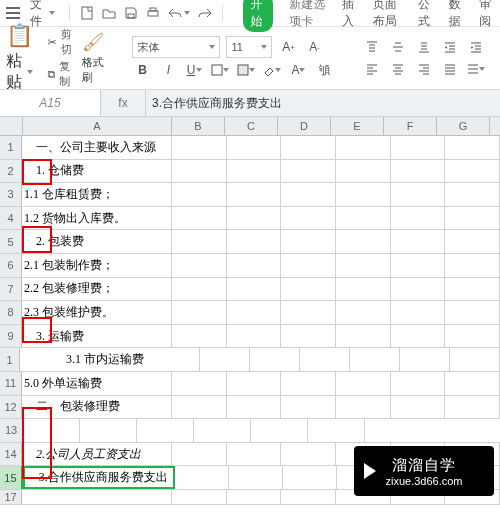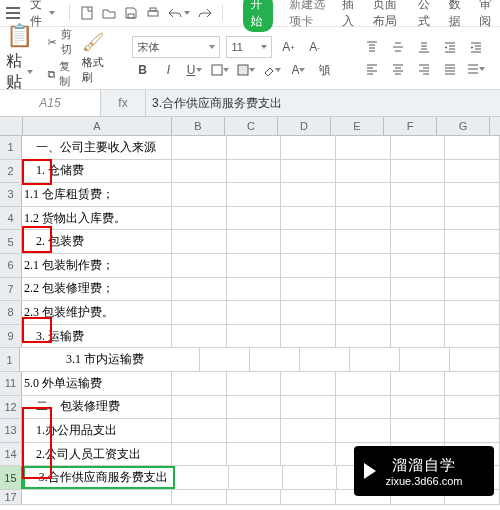--- a/index.html
+++ b/index.html
@@ -399,31 +399,30 @@
         <div class="cell A" style="white-space: pre;">    二、包装修理费</div>
         <div class="cell O"></div>
         <div class="cell O"></div>
         <div class="cell O"></div>
         <div class="cell O"></div>
         <div class="cell O"></div>
         <div class="cell O"></div>
       </div>
       <div class="row">
         <div class="rh">13</div>
-        <div class="cell A" style="white-space: pre;">    1.办公用品支出</div>
         <div class="cell O"></div>
         <div class="cell O"></div>
         <div class="cell O"></div>
         <div class="cell O"></div>
         <div class="cell O"></div>
         <div class="cell O"></div>
       </div>
       <div class="row">
         <div class="rh">14</div>
-        <div class="cell A" style="white-space: pre;">    2.公司人员工资支出</div>
+        <div class="cell A" style="white-space: pre; font-style: italic;">    2.公司人员工资支出</div>
         <div class="cell O"></div>
         <div class="cell O"></div>
         <div class="cell O"></div>
         <div class="cell O"></div>
         <div class="cell O"></div>
         <div class="cell O"></div>
       </div>
       <div class="row sel">
         <div class="rh">15</div>
         <div class="cell A active-cell" style="white-space: pre;">    3.合作供应商服务费支出</div>

